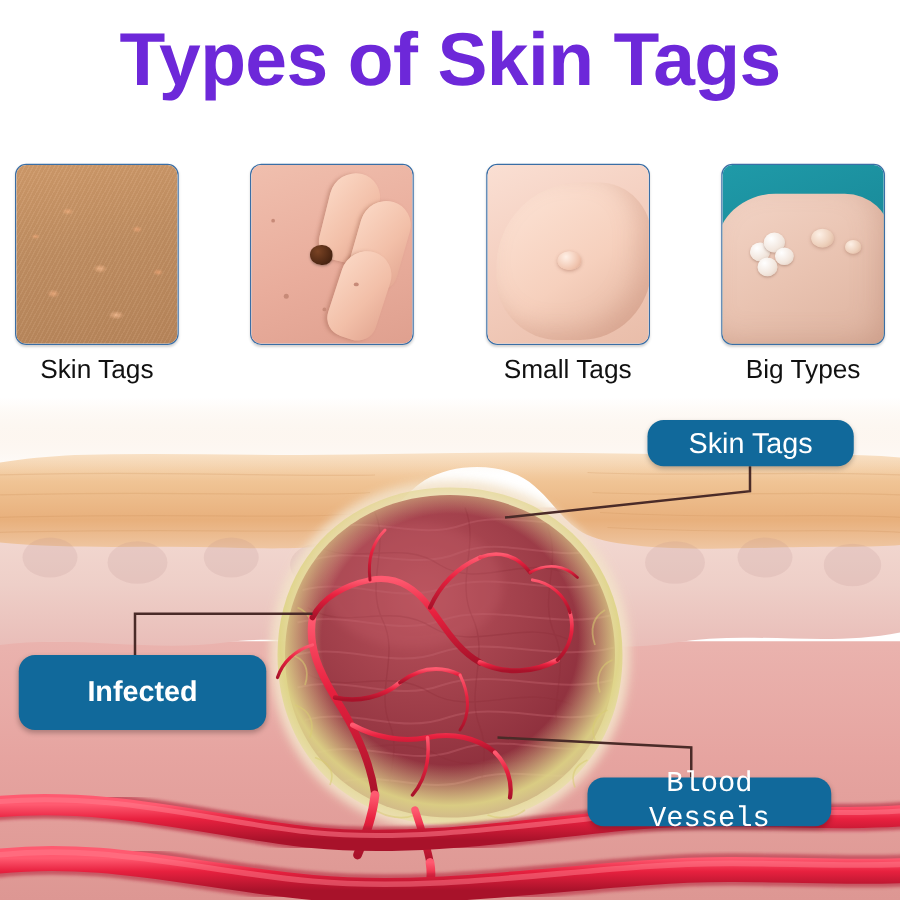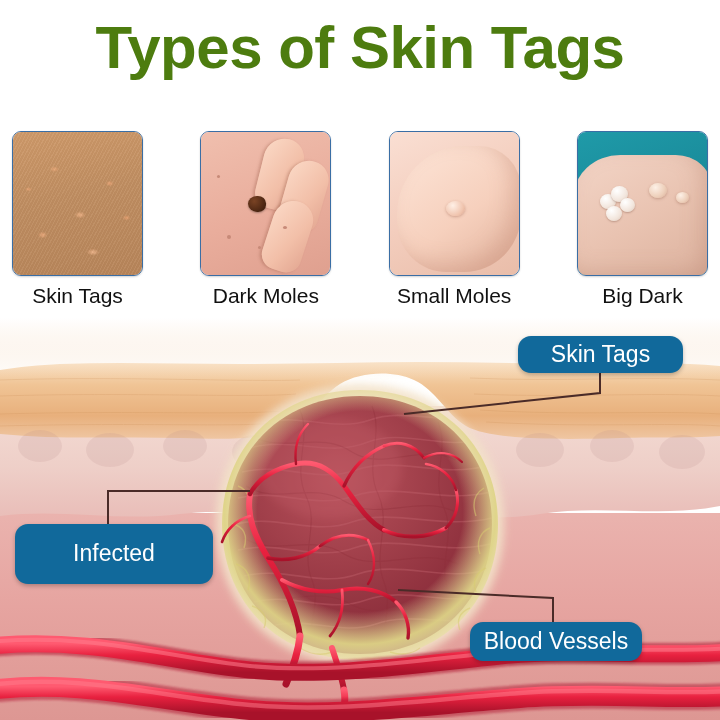--- a/index.html
+++ b/index.html
@@ -22,21 +22,21 @@
   
   #page-title {
     position: absolute;
     left: 0;
     top: 16px;
     width: 720px;
     text-align: center;
     font-size: 60px;
     font-weight: bold;
     letter-spacing: -0.5px;
-    color: #4d7c0f;
+    color: #6d28d9;
     line-height: 1.05;
     white-space: nowrap;
   }
 
   
   #thumb-strip {
     position: absolute;
     left: 11px;
     top: 131px;
     width: 698px;
@@ -241,26 +241,28 @@
     left: 518px;
     top: 336px;
     width: 165px;
     height: 37px;
   }
   #callout-infected-epithelium {
     left: 15px;
     top: 524px;
     width: 198px;
     height: 60px;
+    font-weight: bold;
   }
   #callout-blood-vessels {
     left: 470px;
     top: 622px;
-    width: 172px;
+    width: 195px;
     height: 39px;
+    font-family: Liberation Mono, monospace;
   }
 </style>
 </head>
 <body>
 
 <div id="infographic">
 
   <div id="page-title">Types of Skin Tags</div>
 
   <div id="thumb-strip">
@@ -280,49 +282,48 @@
             <div class="finger" style="left:26px; top:22px; transform:rotate(16deg);"></div>
             <div class="finger" style="left:10px; top:62px; transform:rotate(18deg);"></div>
           </div>
           <div class="mole"></div>
           <div class="spot" style="left:20%; top:72%; width:4px; height:4px;"></div>
           <div class="spot" style="left:44%; top:80%; width:3px; height:3px;"></div>
           <div class="spot" style="left:63%; top:66%; width:4px; height:3px;"></div>
           <div class="spot" style="left:12%; top:30%; width:3px; height:3px;"></div>
         </div>
       </div>
-      <div class="thumb-label">Dark Moles</div>
     </div>
 
     <div class="thumb-cell">
       <div class="thumb-frame">
         <div class="thumb-art art-smallwart">
           <div class="hand"></div>
           <div class="wart"></div>
         </div>
       </div>
-      <div class="thumb-label">Small Moles</div>
+      <div class="thumb-label">Small Tags</div>
     </div>
 
 
     <div class="thumb-cell">
       <div class="thumb-frame">
         <div class="thumb-art art-bigwart">
           <div class="hand5"></div>
           <div class="cluster">
             <div class="lobe" style="left:0px;  top:8px;  width:16px; height:15px;"></div>
             <div class="lobe" style="left:11px; top:0px;  width:17px; height:16px;"></div>
             <div class="lobe" style="left:20px; top:12px; width:15px; height:14px;"></div>
             <div class="lobe" style="left:6px;  top:20px; width:16px; height:15px;"></div>
           </div>
           <div class="bump" style="left:55%; top:36%; width:18px; height:15px;"></div>
           <div class="bump" style="left:76%; top:42%; width:13px; height:11px;"></div>
         </div>
       </div>
-      <div class="thumb-label">Big Dark</div>
+      <div class="thumb-label">Big Types</div>
     </div>
 
   </div>
 
   <div id="skin-illustration">
     <svg viewBox="0 0 720 402" xmlns="http://www.w3.org/2000/svg">
       <defs>
         <linearGradient id="gFade" x1="0" y1="0" x2="0" y2="1">
           <stop offset="0%" stop-color="#ffffff"></stop>
           <stop offset="100%" stop-color="#f6ddc4" stop-opacity="0"></stop>

